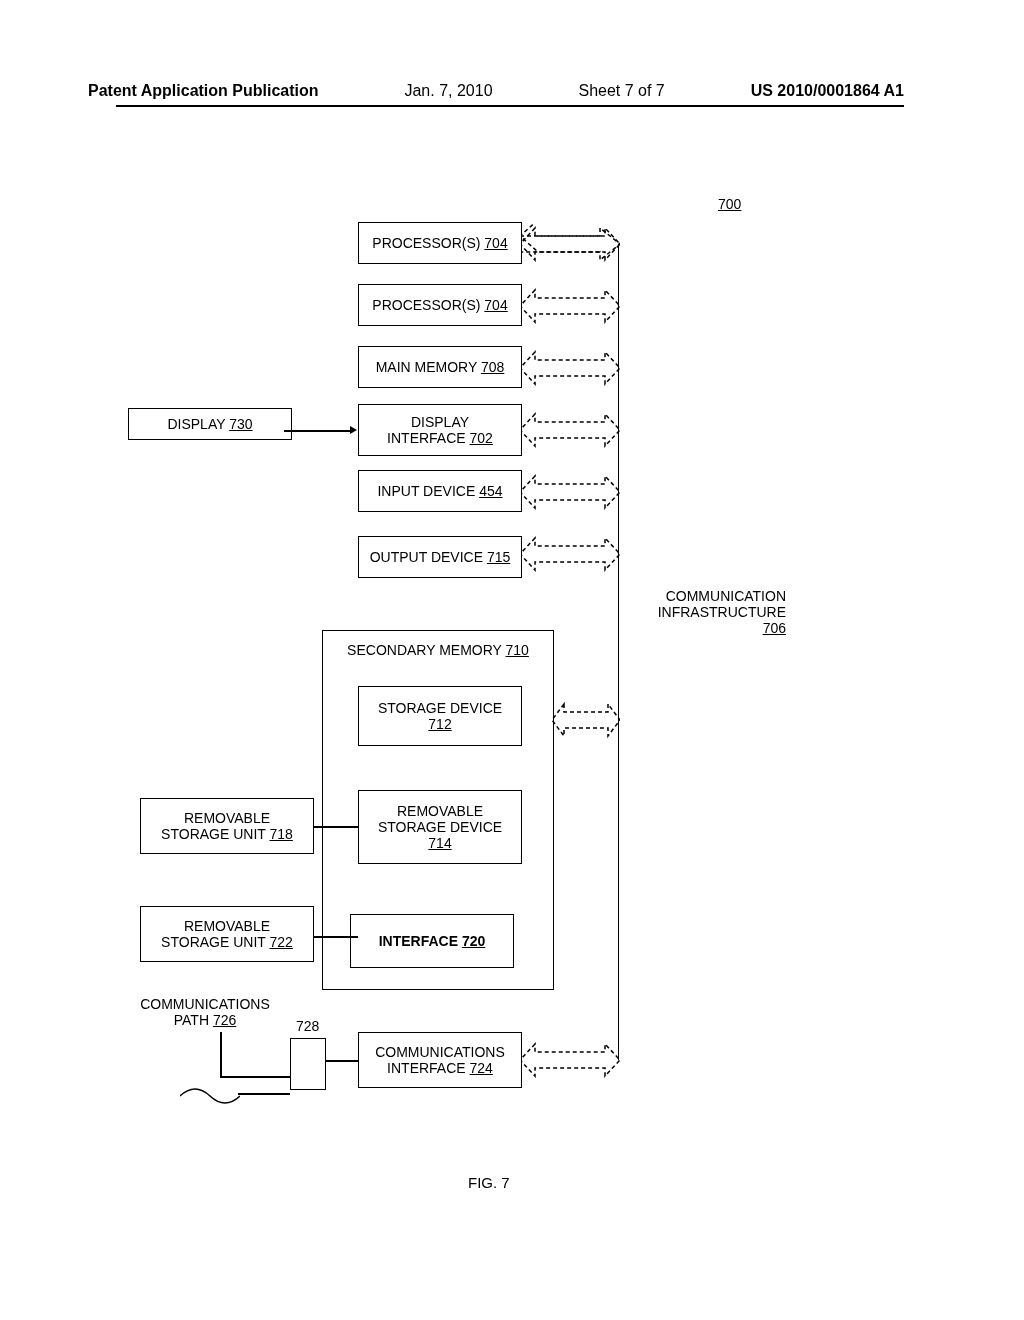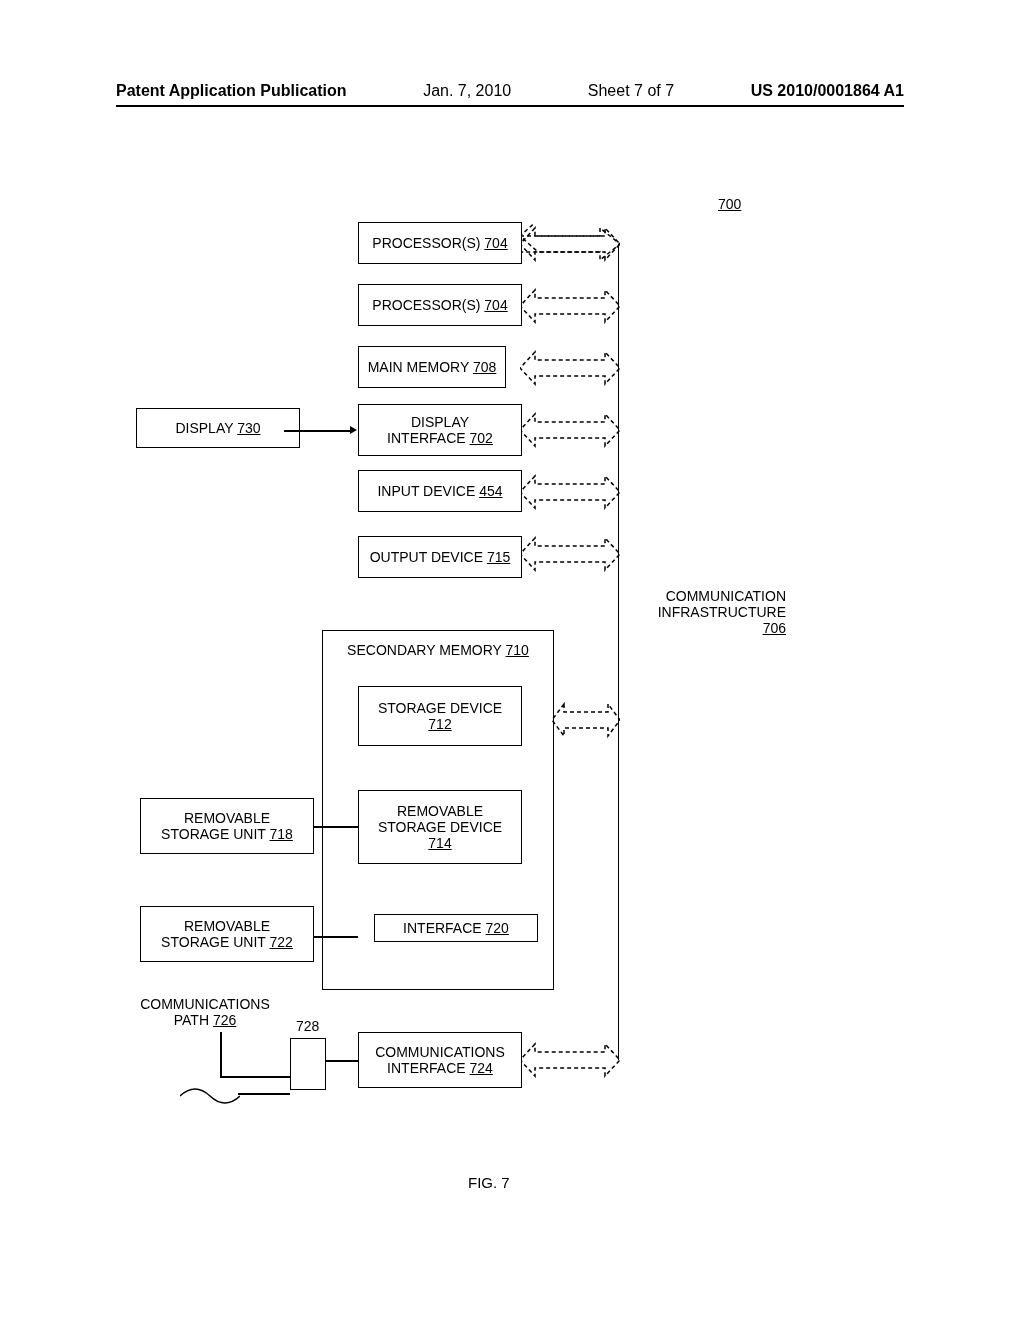--- a/index.html
+++ b/index.html
@@ -9,21 +9,21 @@
     width: 1024px;
     height: 1320px;
     position: relative;
     color: #000;
   }
   .header {
     position: absolute;
     top: 82px;
     left: 0;
     right: 0;
-    padding: 0 120px 0 116px;
+    padding: 0 120px 0 88px;
     display: flex;
     justify-content: space-between;
     font-size: 16px;
   }
   .header .pub { font-weight: bold; }
   .hr {
     position: absolute;
     top: 105px;
     left: 116px;
     right: 120px;
@@ -165,35 +165,35 @@
         </g>
       </svg>
   </div>
 
   <div class="box" style="top:22px; left:238px; width:164px; height:42px;">
     <div><span>PROCESSOR(S)</span> <span class="ref-underline">704</span></div>
   </div>
   <div class="box" style="top:84px; left:238px; width:164px; height:42px;">
     <div><span>PROCESSOR(S)</span> <span class="ref-underline">704</span></div>
   </div>
-  <div class="box" style="top:146px; left:238px; width:148px; height:42px;">
+  <div class="box" style="top:146px; left:238px; width:164px; height:42px;">
     <div><span>MAIN MEMORY</span> <span class="ref-underline">708</span></div>
   </div>
   <div class="box" style="top:204px; left:238px; width:164px; height:52px;">
     <div>DISPLAY</div>
     <div><span>INTERFACE</span> <span class="ref-underline">702</span></div>
   </div>
   <div class="box" style="top:270px; left:238px; width:164px; height:42px;">
     <div><span>INPUT DEVICE</span> <span class="ref-underline">454</span></div>
   </div>
   <div class="box" style="top:336px; left:238px; width:164px; height:42px;">
     <div><span>OUTPUT DEVICE</span> <span class="ref-underline">715</span></div>
   </div>
 
-  <div class="box" style="top:208px; left:16px; width:164px; height:40px;">
+  <div class="box" style="top:208px; left:8px; width:164px; height:32px;">
     <div><span>DISPLAY</span> <span class="ref-underline">730</span></div>
   </div>
 
   <div class="small-line" style="top:230px; left:164px; width:66px; height:1.5px;"></div>
   <div class="small-arrow-head" style="top:226px; left:230px;"></div>
 
   <div style="position:absolute; top:388px; left:510px; width:156px; font-size:14px; text-align:right;">
     <div>COMMUNICATION</div>
     <div>INFRASTRUCTURE</div>
     <div class="ref-underline">706</div>
@@ -208,21 +208,21 @@
     <div>STORAGE DEVICE</div>
     <div class="ref-underline">712</div>
   </div>
 
   <div class="box" style="top:590px; left:238px; width:164px; height:74px;">
     <div>REMOVABLE</div>
     <div>STORAGE DEVICE</div>
     <div class="ref-underline">714</div>
   </div>
 
-  <div class="box" style="top:714px; left:254px; width:164px; height:28px;">
+  <div class="box" style="top:714px; left:230px; width:164px; height:54px;font-weight:bold;">
     <div><span>INTERFACE</span> <span class="ref-underline">720</span></div>
   </div>
 
   <div class="box" style="top:598px; left:20px; width:174px; height:56px;">
     <div>REMOVABLE</div>
     <div><span>STORAGE UNIT</span> <span class="ref-underline">718</span></div>
   </div>
   <div class="small-line" style="top:626px; left:194px; width:44px; height:1.5px;"></div>
 
   <div class="box" style="top:706px; left:20px; width:174px; height:56px;">

